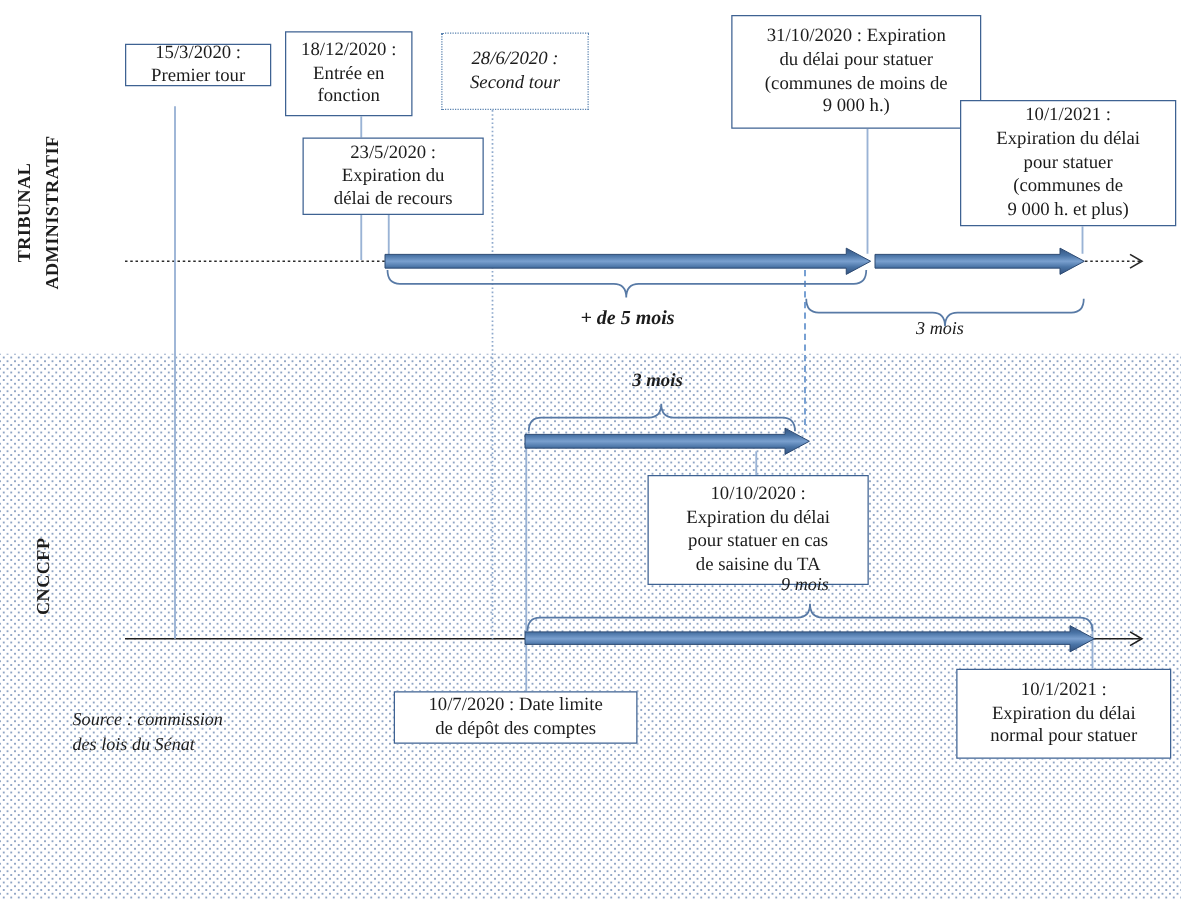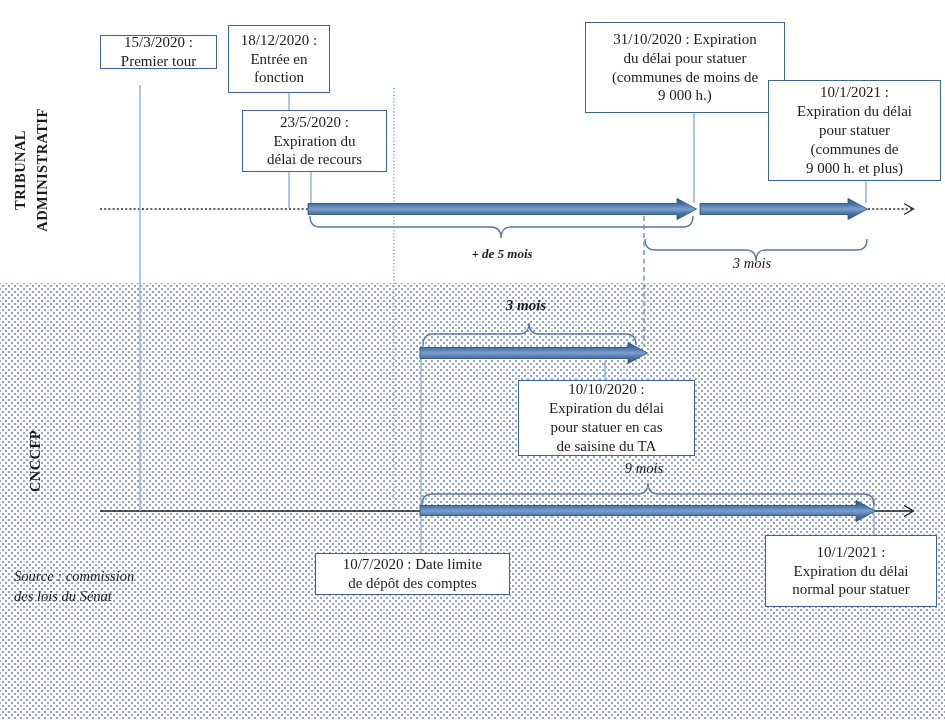--- a/index.html
+++ b/index.html
@@ -20,24 +20,24 @@
     font-size:15px;line-height:1.26;white-space:pre-line;box-sizing:border-box;
     padding:2px 3px;
   }
   .box.dotted{border:1.6px dotted #5b83b0;font-style:italic;}
   .vlabel{
     position:absolute;z-index:3;transform:rotate(-90deg);text-align:center;
     font-weight:bold;font-size:14.5px;line-height:1.5;white-space:pre-line;
     letter-spacing:0.4px;
   }
   .dur{position:absolute;z-index:3;text-align:center;font-style:italic;font-size:14.5px;}
-  .dur.bold{font-weight:bold;font-size:13px;}
+  .dur.bold{font-weight:bold;font-size:16px;}
   .source{
     position:absolute;z-index:3;font-style:italic;font-size:14.5px;line-height:1.4;
-    white-space:pre-line;color:#1d1d1d;
+    white-space:pre-line;color:#1d1d1d;margin-left:44px;
   }
 </style>
 </head>
 <body>
 
 <div id="canvas">
 
   <div class="dotbg"></div>
 
   <svg class="layer" width="945" height="720" viewBox="0 0 945 720">
@@ -82,33 +82,35 @@
 
   <div class="vlabel" style="left:-68px;top:148px;width:200px;height:44px;">TRIBUNAL
 ADMINISTRATIF</div>
   <div class="vlabel" style="left:-26px;top:451px;width:122px;height:20px;">CNCCFP</div>
 
   <div class="box" style="left:100px;top:35px;width:117px;height:34px;">15/3/2020 :
 Premier tour</div>
   <div class="box" style="left:228px;top:25px;width:102px;height:68px;">18/12/2020 :
 Entrée en
 fonction</div>
-  <div class="box" style="left:585px;top:12px;width:200px;height:91px;margin-top:10px;">31/10/2020 : Expiration
+  <div class="box dotted" style="left:353px;top:26px;width:118px;height:62px;">28/6/2020 :
+Second tour</div>
+  <div class="box" style="left:585px;top:12px;width:200px;height:91px;">31/10/2020 : Expiration
 du délai pour statuer
 (communes de moins de
 9 000 h.)</div>
   <div class="box" style="left:768px;top:80px;width:173px;height:101px;">10/1/2021 :
 Expiration du délai
 pour statuer
 (communes de
 9 000 h. et plus)</div>
   <div class="box" style="left:242px;top:110px;width:145px;height:62px;">23/5/2020 :
 Expiration du
 délai de recours</div>
-  <div class="box" style="left:518px;top:380px;width:177px;height:76px;">10/10/2020 :
+  <div class="box" style="left:518px;top:380px;width:177px;height:88px;">10/10/2020 :
 Expiration du délai
 pour statuer en cas
 de saisine du TA</div>
   <div class="box" style="left:315px;top:553px;width:195px;height:42px;">10/7/2020 : Date limite
 de dépôt des comptes</div>
   <div class="box" style="left:765px;top:535px;width:172px;height:72px;">10/1/2021 :
 Expiration du délai
 normal pour statuer</div>
 
   <div class="dur bold" style="left:442px;top:246px;width:120px;">+ de 5 mois</div>

